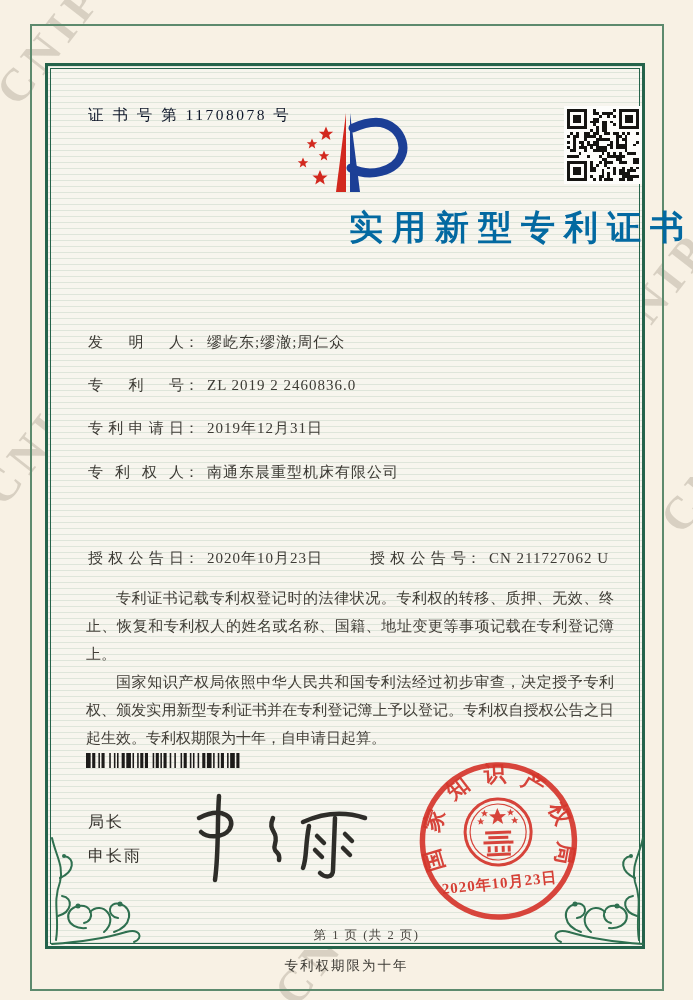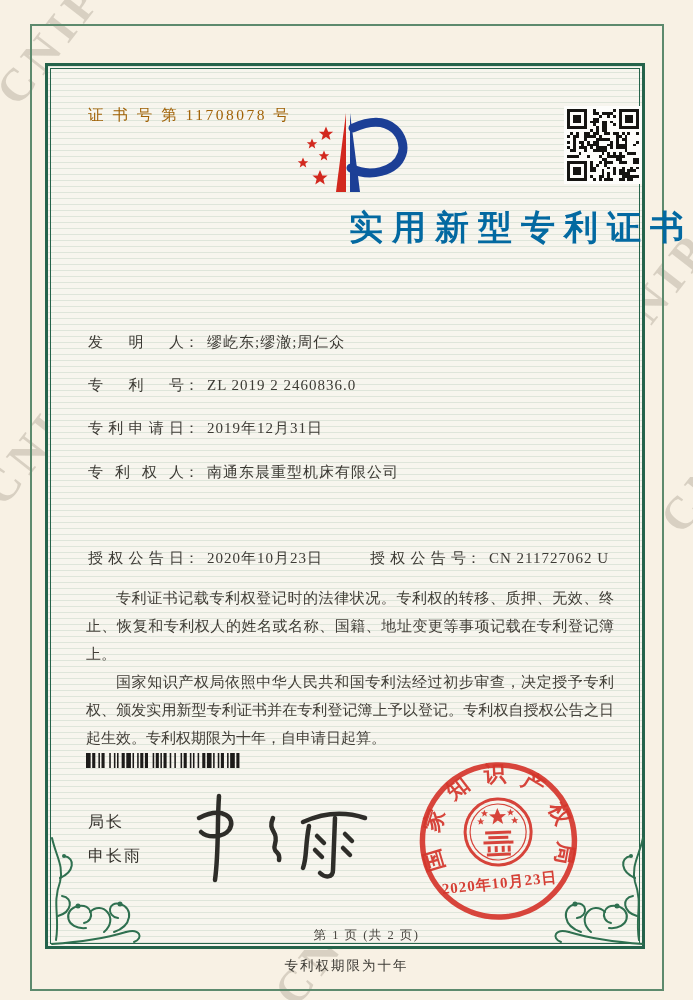--- a/index.html
+++ b/index.html
@@ -25,21 +25,21 @@
       #f7f5ee;
   }
   .inner-frame::before{
     content:'';position:absolute;inset:2px;border:1px solid #25634b;pointer-events:none;
   }
   .corner-ornament{position:absolute;z-index:4;}
   .corner-ornament.left{left:48px;bottom:52px;}
   .corner-ornament.right{right:46px;bottom:52px;transform:scaleX(-1);}
   .cert-no{
     position:absolute;left:88px;top:105px;z-index:5;
-    font-size:15.5px;letter-spacing:2.5px;color:#a16207;
+    font-size:15.5px;letter-spacing:2.5px;color:#0f172a;
   }
   .logo{position:absolute;left:293px;top:108px;z-index:5;}
   .qr{position:absolute;left:564px;top:106px;width:78px;height:78px;background:#fdfdfb;z-index:5;padding:3px;box-sizing:border-box;}
   .title{
     position:absolute;left:0;right:0;top:205px;z-index:5;text-align:right;
     font-size:34px;font-weight:bold;letter-spacing:9px;color:#0369a1;
   }
   .field-row{position:absolute;left:88px;z-index:5;font-size:15px;color:#3c3a34;white-space:nowrap;}
   .flabel{display:inline-block;width:96px;text-align:justify;text-align-last:justify;vertical-align:top;}
   .fcolon{display:inline-block;margin-right:8px;}

